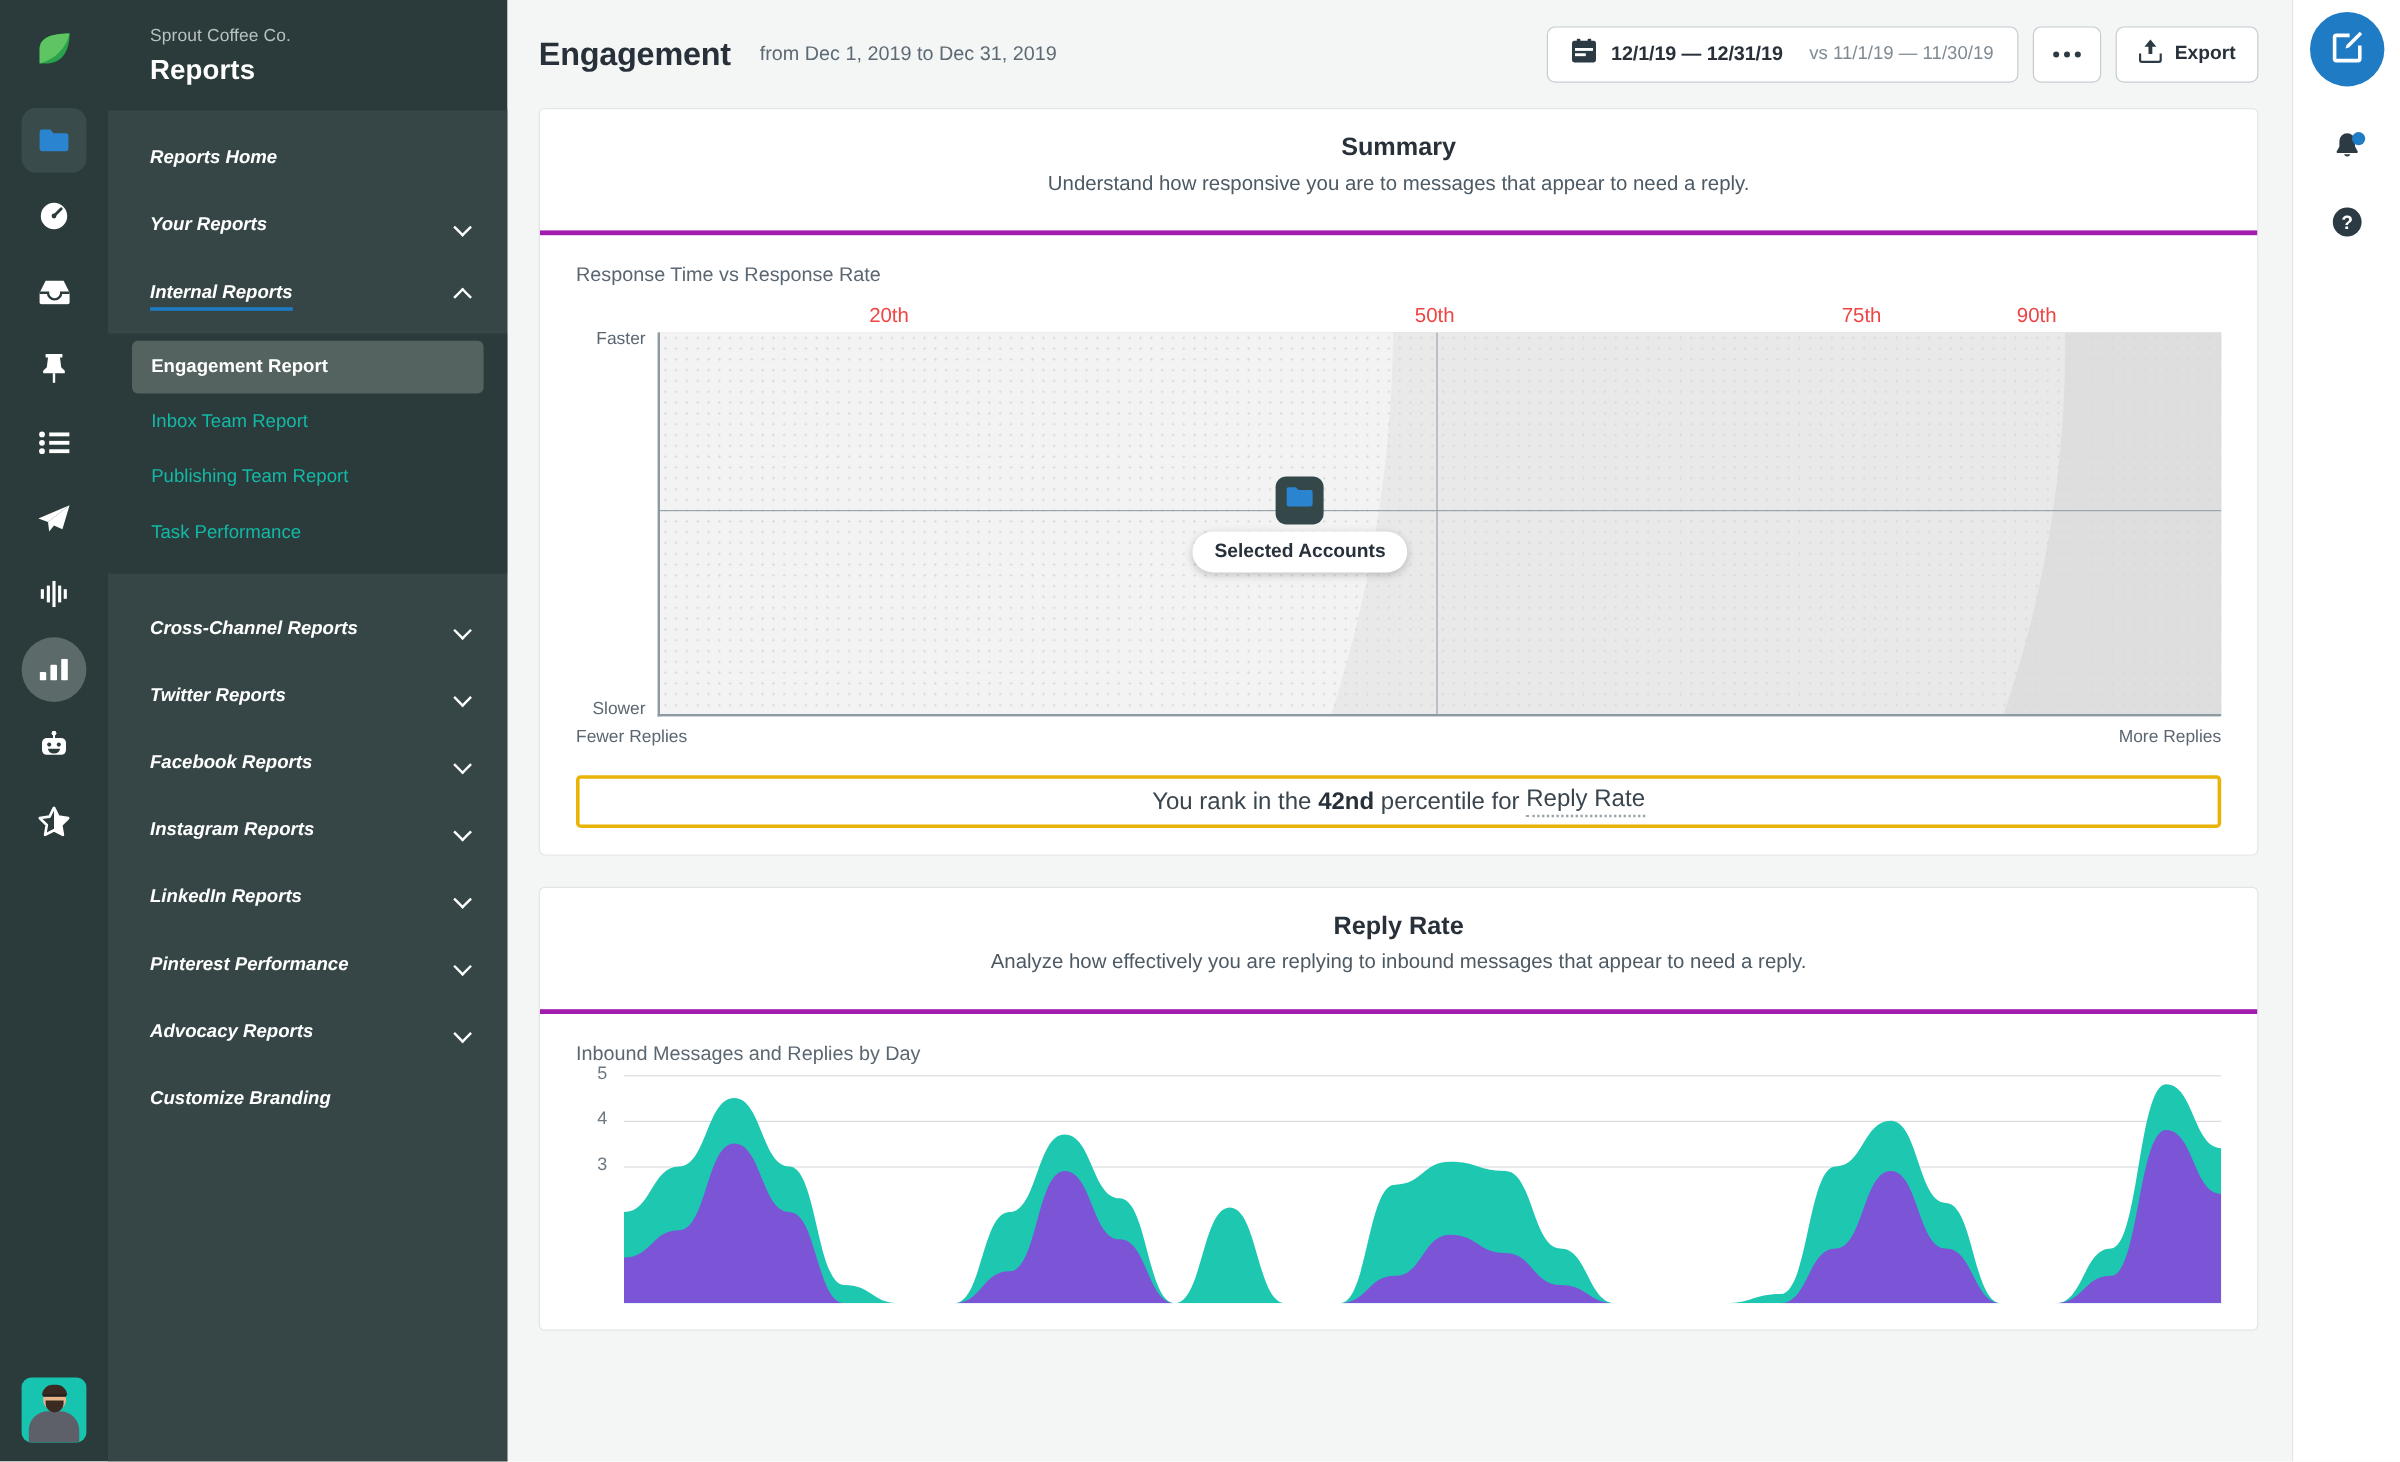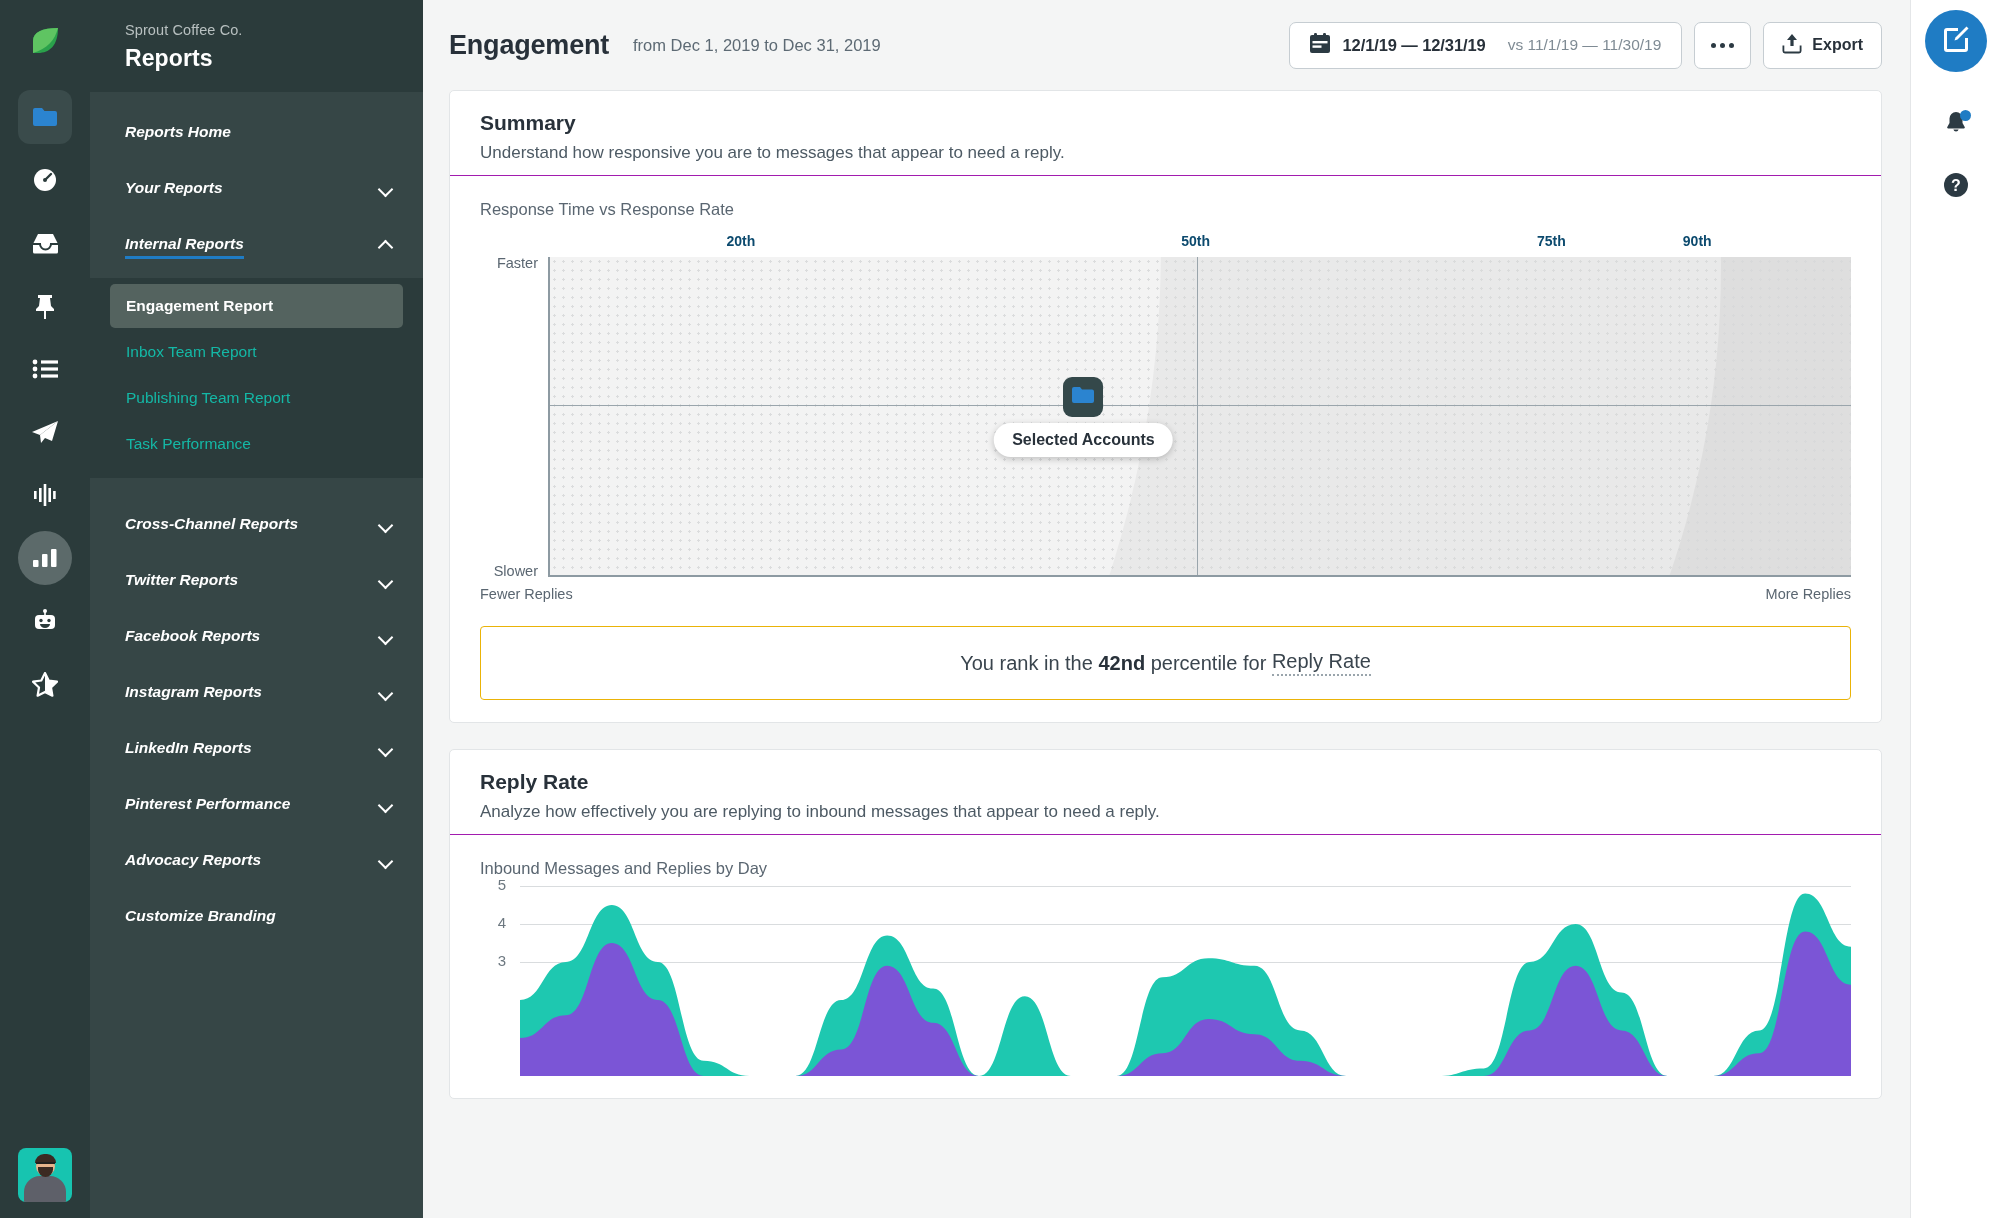--- a/index.html
+++ b/index.html
@@ -127,33 +127,32 @@
   .dots-g { display: flex; gap: 4px; }
   .dots-g i { width: 5px; height: 5px; border-radius: 50%; background: #2c3a43; display:block; }
   .btn.export { font-weight: bold; }
 
   .scrollarea { flex: 1 1 auto; overflow: hidden; padding: 0 28px 0 26px; position: relative; }
 
   .card {
     background: #fff; border: 1px solid #e2e5e7; border-radius: 5px;
     margin-bottom: 26px;
   }
-  .card-head { padding: 20px 30px 12px 30px; border-bottom: 1px solid #a21caf; }
+  .card-head { padding: 20px 30px 29px 30px; border-bottom: 4px solid #a21caf; text-align: center; }
   .card-h1 { font-size: 21px; font-weight: bold; color: #28313a; }
   .card-desc { font-size: 17px; color: #4d5a64; margin-top: 8px; }
   .card-body { padding: 24px 30px 22px 30px; }
   .chart-label { font-size: 16.5px; color: #5a6671; margin-bottom: 8px; }
 
   
   .pct-wrap { position: relative; }
   .pct-top { height: 30px; position: relative; margin-left: 68px; }
   .pct-tick {
-    position: absolute; top: 6px; font-size: 14px; color: #0c4a6e;
+    position: absolute; top: 6px; font-size: 17px; color: #ef4444;
     transform: translateX(-50%);
-    font-weight: bold;
   }
   .pct-mid { display: flex; }
   .pct-yaxis { width: 68px; position: relative; flex: 0 0 68px; }
   .pct-ylab { position: absolute; right: 10px; font-size: 14.5px; color: #5a6671; }
   .pct-ylab.top { top: -2px; }
   .pct-ylab.bot { bottom: -2px; }
   .pct-plot {
     position: relative; flex: 1 1 auto; height: 320px;
     border-left: 2px solid #8d9aa2; border-bottom: 2px solid #8d9aa2;
     background: #fbfbfb;
@@ -183,22 +182,22 @@
     position: absolute; z-index: 6;
     background: #fff; border-radius: 18px;
     box-shadow: 0 2px 7px rgba(0,0,0,.22);
     padding: 8px 18px; font-size: 16px; font-weight: bold; color: #28313a;
     transform: translate(-50%, 0); white-space: nowrap;
   }
   .pct-bottom { display: flex; justify-content: space-between; margin-top: 9px; }
   .pct-bl { font-size: 14.5px; color: #5a6671; }
 
   .rank-box {
-    margin: 24px 0 0 0; border: 1px solid #eab308; border-radius: 4px;
-    height: 74px; display: flex; align-items: center; justify-content: center;
+    margin: 24px 0 0 0; border: 3px solid #eab308; border-radius: 4px;
+    height: 44px; display: flex; align-items: center; justify-content: center;
     font-size: 20px; color: #3a454e;
   }
   .rank-box b { color: #28313a; }
   .dot-underline {
     border-bottom: 2px dotted #9aa5ac; padding-bottom: 1px; cursor: pointer;
   }
 
   
   .area-wrap { position: relative; height: 190px; }
   .area-y { position: absolute; left: 0; width: 26px; text-align: right; font-size: 15px; color: #6d7880; }

